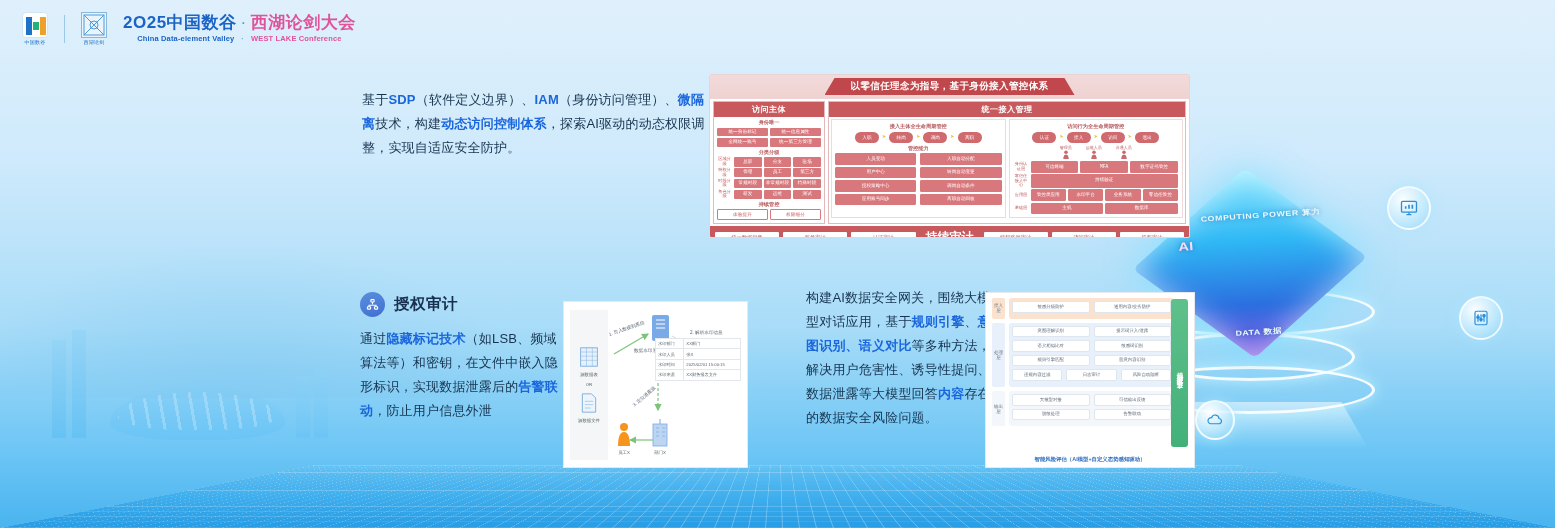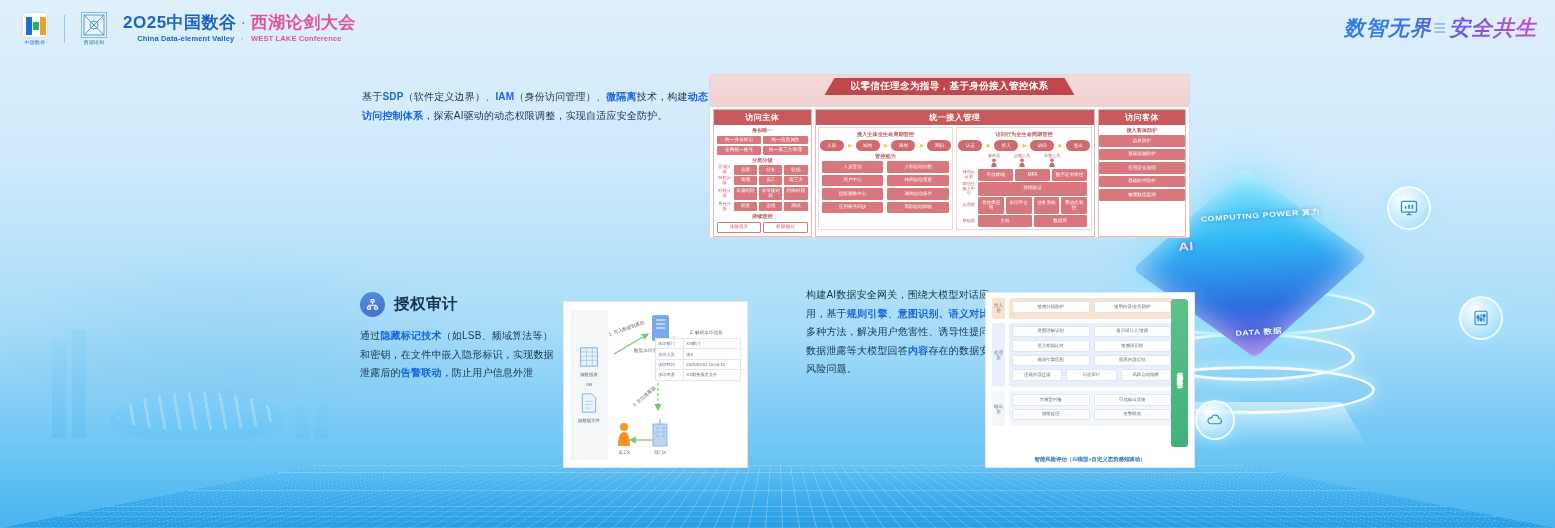--- a/index.html
+++ b/index.html
@@ -108,44 +108,44 @@
 
   
   .feature { position: absolute; }
   .feat-head { display: flex; align-items: center; gap: 9px; margin-bottom: 10px; }
   .feat-icon {
     width: 25px; height: 25px; border-radius: 50%;
     background: linear-gradient(160deg,#5a8fe0,#3f6fd0);
     display: flex; align-items: center; justify-content: center; flex: 0 0 auto;
   }
   .feat-title { font-size: 15.5px; font-weight: bold; color: #18304f; letter-spacing: .5px; }
-  .feat-body { font-size: 10px; line-height: 1.85; color: #16334f; letter-spacing: .2px; }
+  .feat-body { font-size: 13px; line-height: 1.85; color: #16334f; letter-spacing: .2px; }
   .feat-body b { color: #1a66dd; }
 
   #feature-zero-trust { left: 362px; top: 88px; width: 352px; }
   #feature-watermark  { left: 360px; top: 292px; width: 200px; }
   #feature-ai         { left: 806px; top: 286px; width: 196px; }
 
   
   .diagram-top {
     position: absolute; left: 709px; top: 74px; width: 481px; height: 164px;
     background: #ffffff; border: 1px solid #e9d4d4; border-radius: 2px; overflow: hidden;
   }
   .arch-banner {
-    position: relative; height: 32px;
+    position: relative; height: 24px;
     background: linear-gradient(180deg,#f3dada,#efd2d2);
   }
   .arch-banner .inner {
     position: absolute; left: 50%; top: 3px; transform: translateX(-50%);
     background: #c0484c; color: #fff; font-size: 9.5px; font-weight: bold;
     padding: 2px 26px; letter-spacing: .4px; white-space: nowrap;
     clip-path: polygon(4% 0, 96% 0, 100% 100%, 0 100%);
   }
   .arch-cols { display: flex; gap: 3px; padding: 2px 3px 0 3px; }
-  .arch-col { border: 1px solid #e3b9b9; background: #fff; }
+  .arch-col { border: 1px solid #e3b9b9; background: #fff; font-family: Liberation Mono, monospace; }
   .arch-colhead {
     background: #c85a5e; color: #fff; font-size: 8px; font-weight: bold;
     text-align: center; padding: 2px 0; letter-spacing: .5px;
   }
   .sub-label { font-size: 5.2px; color: #b5585c; text-align: center; margin: 2px 0 1px; font-weight: bold; }
   .chip {
     background: #d8787c; color: #fff; font-size: 4.6px; text-align: center;
     padding: 2.2px 1px; border-radius: 1px; letter-spacing: .1px; line-height: 1;
   }
   .chip.light { background: #fff; color: #c05a5e; border: 1px solid #d8787c; }
@@ -296,23 +296,20 @@
       <div class="brand-cn">
         <span>2O25中国数谷</span><span class="dot">·</span><span class="pink">西湖论剑大会</span>
       </div>
       <div class="brand-en">
         <span>China Data-element Valley</span><span class="dot">·</span><span class="pink">WEST LAKE Conference</span>
       </div>
     </div>
   </div>
 
 
-  <div class="slogan">
-    <span>数智无界</span><span class="sep">≡</span><span>安全共生</span>
-  </div>
 </div>
 
 <div class="feature" id="feature-zero-trust">
   <div class="feat-body"><span>基于</span><b>SDP</b><span>（软件定义边界）、</span><b>IAM</b><span>（身份访问管理）、</span><b>微隔离</b><span>技术，构建</span><b>动态访问控制体系</b><span>，探索AI驱动的动态权限调整，实现自适应安全防护。</span></div>
 </div>
 
 <div class="feature" id="feature-watermark">
   <div class="feat-head">
     <span class="feat-icon">
       <svg width="13" height="13" viewBox="0 0 24 24" fill="none" stroke="#fff" stroke-width="2">
@@ -470,31 +467,20 @@
               <div class="row">
                 <div class="sidetag">基础层</div>
                 <div class="box filled" style="flex: 1 1 0px;">主机</div>
                 <div class="box filled" style="flex: 1 1 0px;">数据库</div>
               </div>
             </div>
         </div>
       </div>
     </div>
 
-    <div class="arch-col" style="width:100px;">
-      <div class="arch-colhead">访问客体</div>
-      <div class="sub-label">接入客体防护</div>
-      <div id="object-items">
-          <div class="box filled" style="margin-bottom: 2px;">边界防护</div>
-          <div class="box filled" style="margin-bottom: 2px;">基础设施防护</div>
-          <div class="box filled" style="margin-bottom: 2px;">应用安全加固</div>
-          <div class="box filled" style="margin-bottom: 2px;">基础软件防护</div>
-          <div class="box filled" style="margin-bottom: 2px;">敏感数据监测</div>
-        </div>
-    </div>
   </div>
 
   <div class="arch-bottom">
     <div class="bchip">统一数据归集</div>
     <div class="bchip">账号审计</div>
     <div class="bchip">认证审计</div>
     <div class="btitle">持续审计</div>
     <div class="bchip">特权账号审计</div>
     <div class="bchip">访问审计</div>
     <div class="bchip">授权审计</div>

